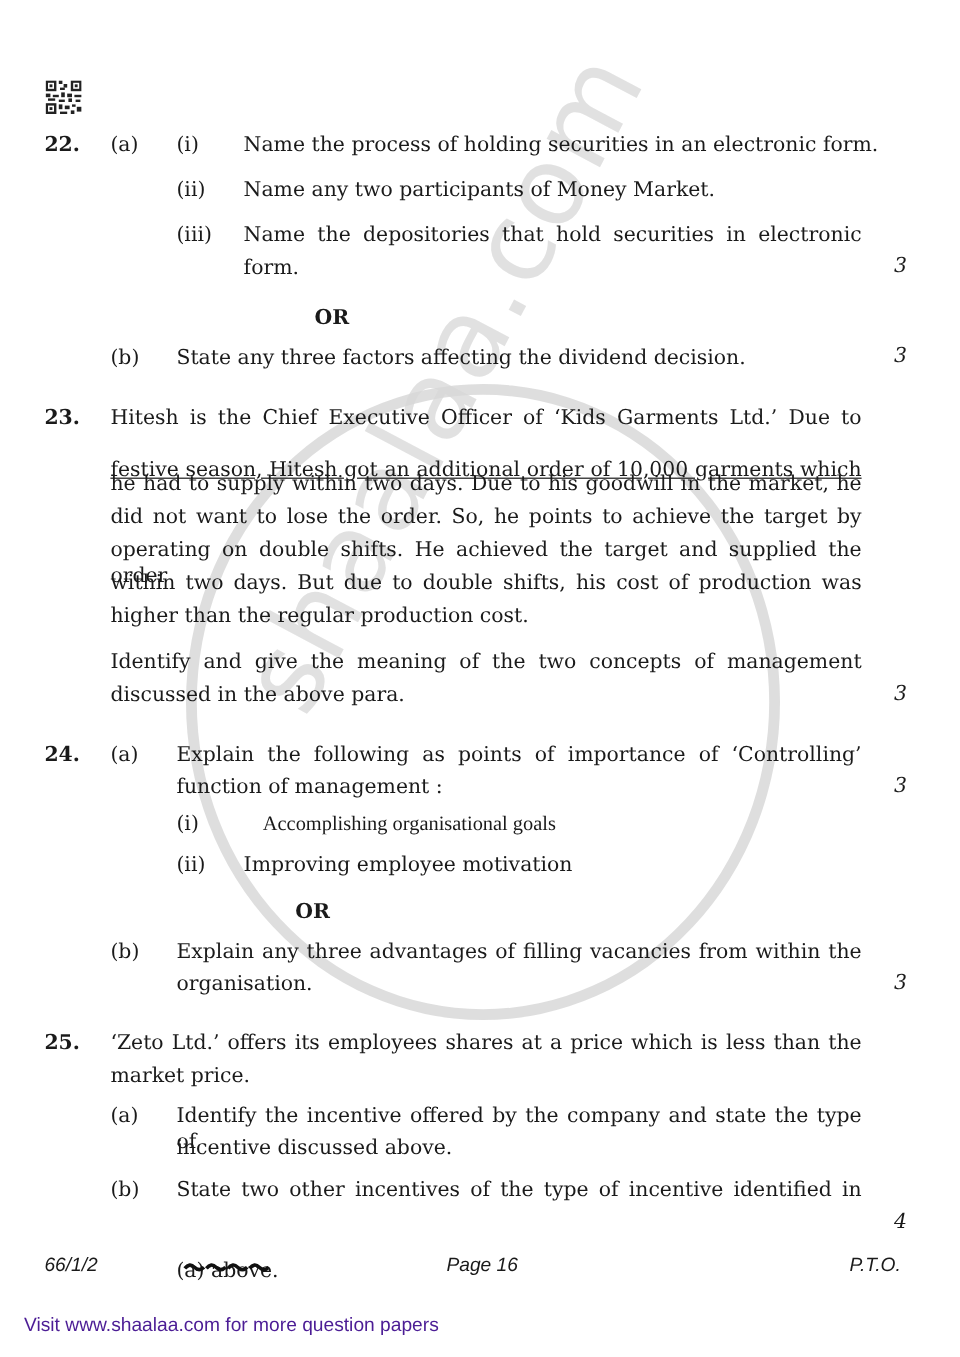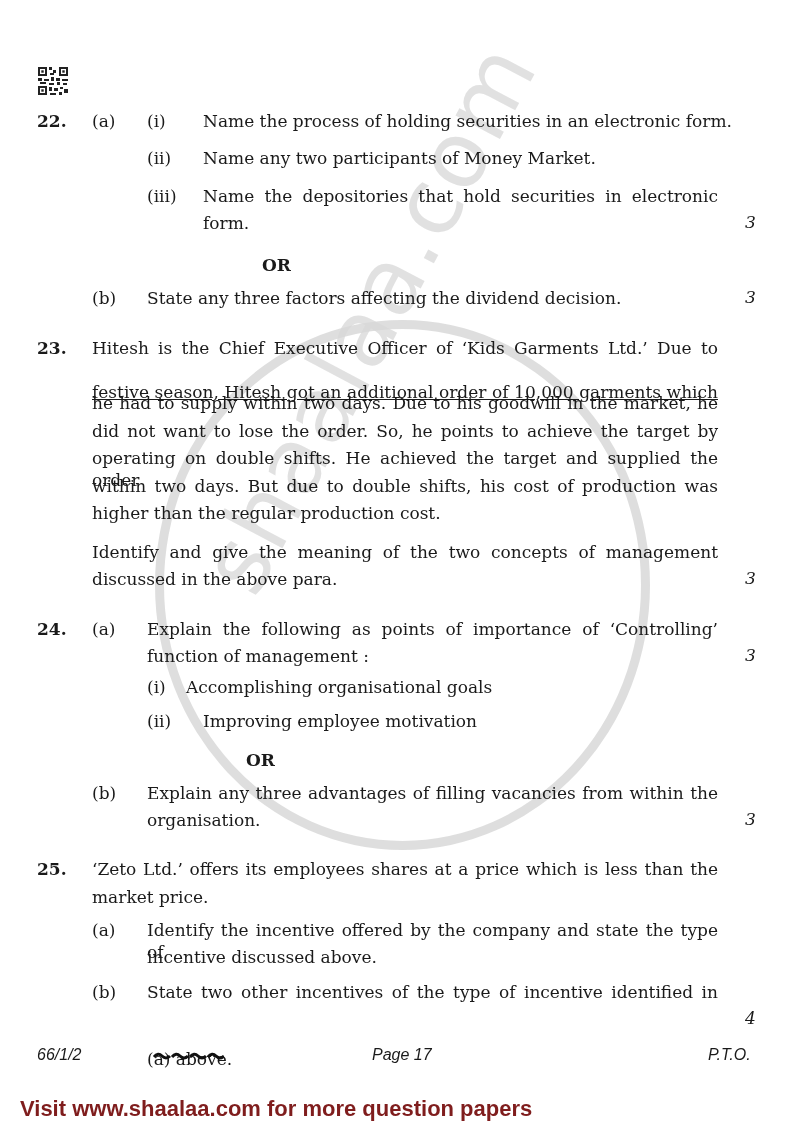--- a/index.html
+++ b/index.html
@@ -12,21 +12,21 @@
     .qr { position: absolute; left: 38px; top: 67px; width: 30px; height: 28px; }
     .abs { position: absolute; font-size: 17px; line-height: 22px; white-space: nowrap; }
     .qnum { font-weight: bold; text-align: right; }
     .marks { position: absolute; left: 745px; font-style: italic; font-size: 17px; }
     .justify { text-align: justify; text-align-last: justify; white-space: normal; }
     .or { position: absolute; font-weight: bold; font-size: 17px; }
     .watermark { position: absolute; left: 155px; top: 320px; width: 495px; height: 530px; border: 9px solid #d8d8d8; border-radius: 50%; box-sizing: border-box; pointer-events: none; opacity: 0.85; }
     .wm-text { position: absolute; left: 180px; top: 560px; font-family: "DejaVu Sans", sans-serif; font-size: 92px; color: #d8d8d8; transform: rotate(-62deg); transform-origin: left top; opacity: 0.75; letter-spacing: 2px; pointer-events: none; white-space: nowrap; }
     .footer { position: absolute; top: 1018px; font-family: "Liberation Sans", sans-serif; font-size: 16px; font-style: italic; }
     .pto { font-style: italic; }
-    .visit { position: absolute; left: 20px; top: 1064px; font-family: "Liberation Sans", sans-serif; font-size: 22px; color: #7f1d1d; font-weight: bold; }
+    .visit { position: absolute; left: 20px; top: 1064px; font-family: "Liberation Sans", sans-serif; font-size: 16px; color: #4c1d95; }
     .tilde { position: absolute; left: 152px; top: 1016px; width: 72px; height: 14px; }
   </style>
 </head>
 <body>
 
 <div class="page">
 
   <div class="watermark"></div>
   <div class="wm-text">shaalaa.com</div>
 
@@ -89,21 +89,21 @@
   <div class="abs justify" style="left:92px; top:541px; width:626px;">Identify and give the meaning of the two concepts of management</div>
   <div class="abs" style="left:92px; top:568px;">discussed in the above para.</div>
   <div class="marks" style="top:568px;">3</div>
 
   <div class="abs qnum" style="left:37px; top:618px;">24.</div>
   <div class="abs" style="left:92px; top:618px;">(a)</div>
   <div class="abs" style="left:147px; top:645px;">function of management :</div>
   <div class="abs justify" style="left:147px; top:618px; width:571px;">Explain the following as points of importance of ‘Controlling’</div>
   <div class="marks" style="top:645px;">3</div>
   <div class="abs" style="left:147px; top:676px;">(i)</div>
-  <div class="abs" style="left:186px; top:676px;">Accomplishing organisational goals</div>
+  <div class="abs" style="left:219px; top:676px;font-family:Liberation Serif, serif;">Accomplishing organisational goals</div>
   <div class="abs" style="left:147px; top:710px;">(ii)</div>
   <div class="abs" style="left:203px; top:710px;">Improving employee motivation</div>
 
   <div class="or" style="left:246px; top:750px;">OR</div>
 
   <div class="abs" style="left:92px; top:782px;">(b)</div>
   <div class="abs justify" style="left:147px; top:782px; width:571px;">Explain any three advantages of filling vacancies from within the</div>
   <div class="abs" style="left:147px; top:809px;">organisation.</div>
   <div class="marks" style="top:809px;">3</div>
 
@@ -117,17 +117,17 @@
 
   <div class="abs" style="left:92px; top:981px;">(b)</div>
   <div class="abs justify" style="left:147px; top:981px; width:571px;">State two other incentives of the type of incentive identified in</div>
   <div class="abs" style="left:147px; top:1048px;text-align:center;">(a) above.</div>
   <div class="marks" style="top:1008px;">4</div>
 
   <div class="footer" style="left:37px; top:1046px;">66/1/2</div>
   <svg class="tilde" style="top:1049px;" viewBox="0 0 72 14">
     <path d="M2 8 Q6 3 10 7 T18 7 M20 8 Q24 3 28 7 T36 7 M38 8 Q42 3 46 7 T54 7 M56 8 Q60 3 64 7 T72 7" stroke="#111" stroke-width="3" fill="none"></path>
   </svg>
-  <div class="footer" style="left:372px; top:1046px;">Page 17</div>
+  <div class="footer" style="left:372px; top:1046px;">Page 16</div>
   <div class="footer pto" style="left:708px; top:1046px;">P.T.O.</div>
 
   <div class="visit" style="top:1096px;">Visit www.shaalaa.com for more question papers</div>
 </div>
 
 </body></html>

